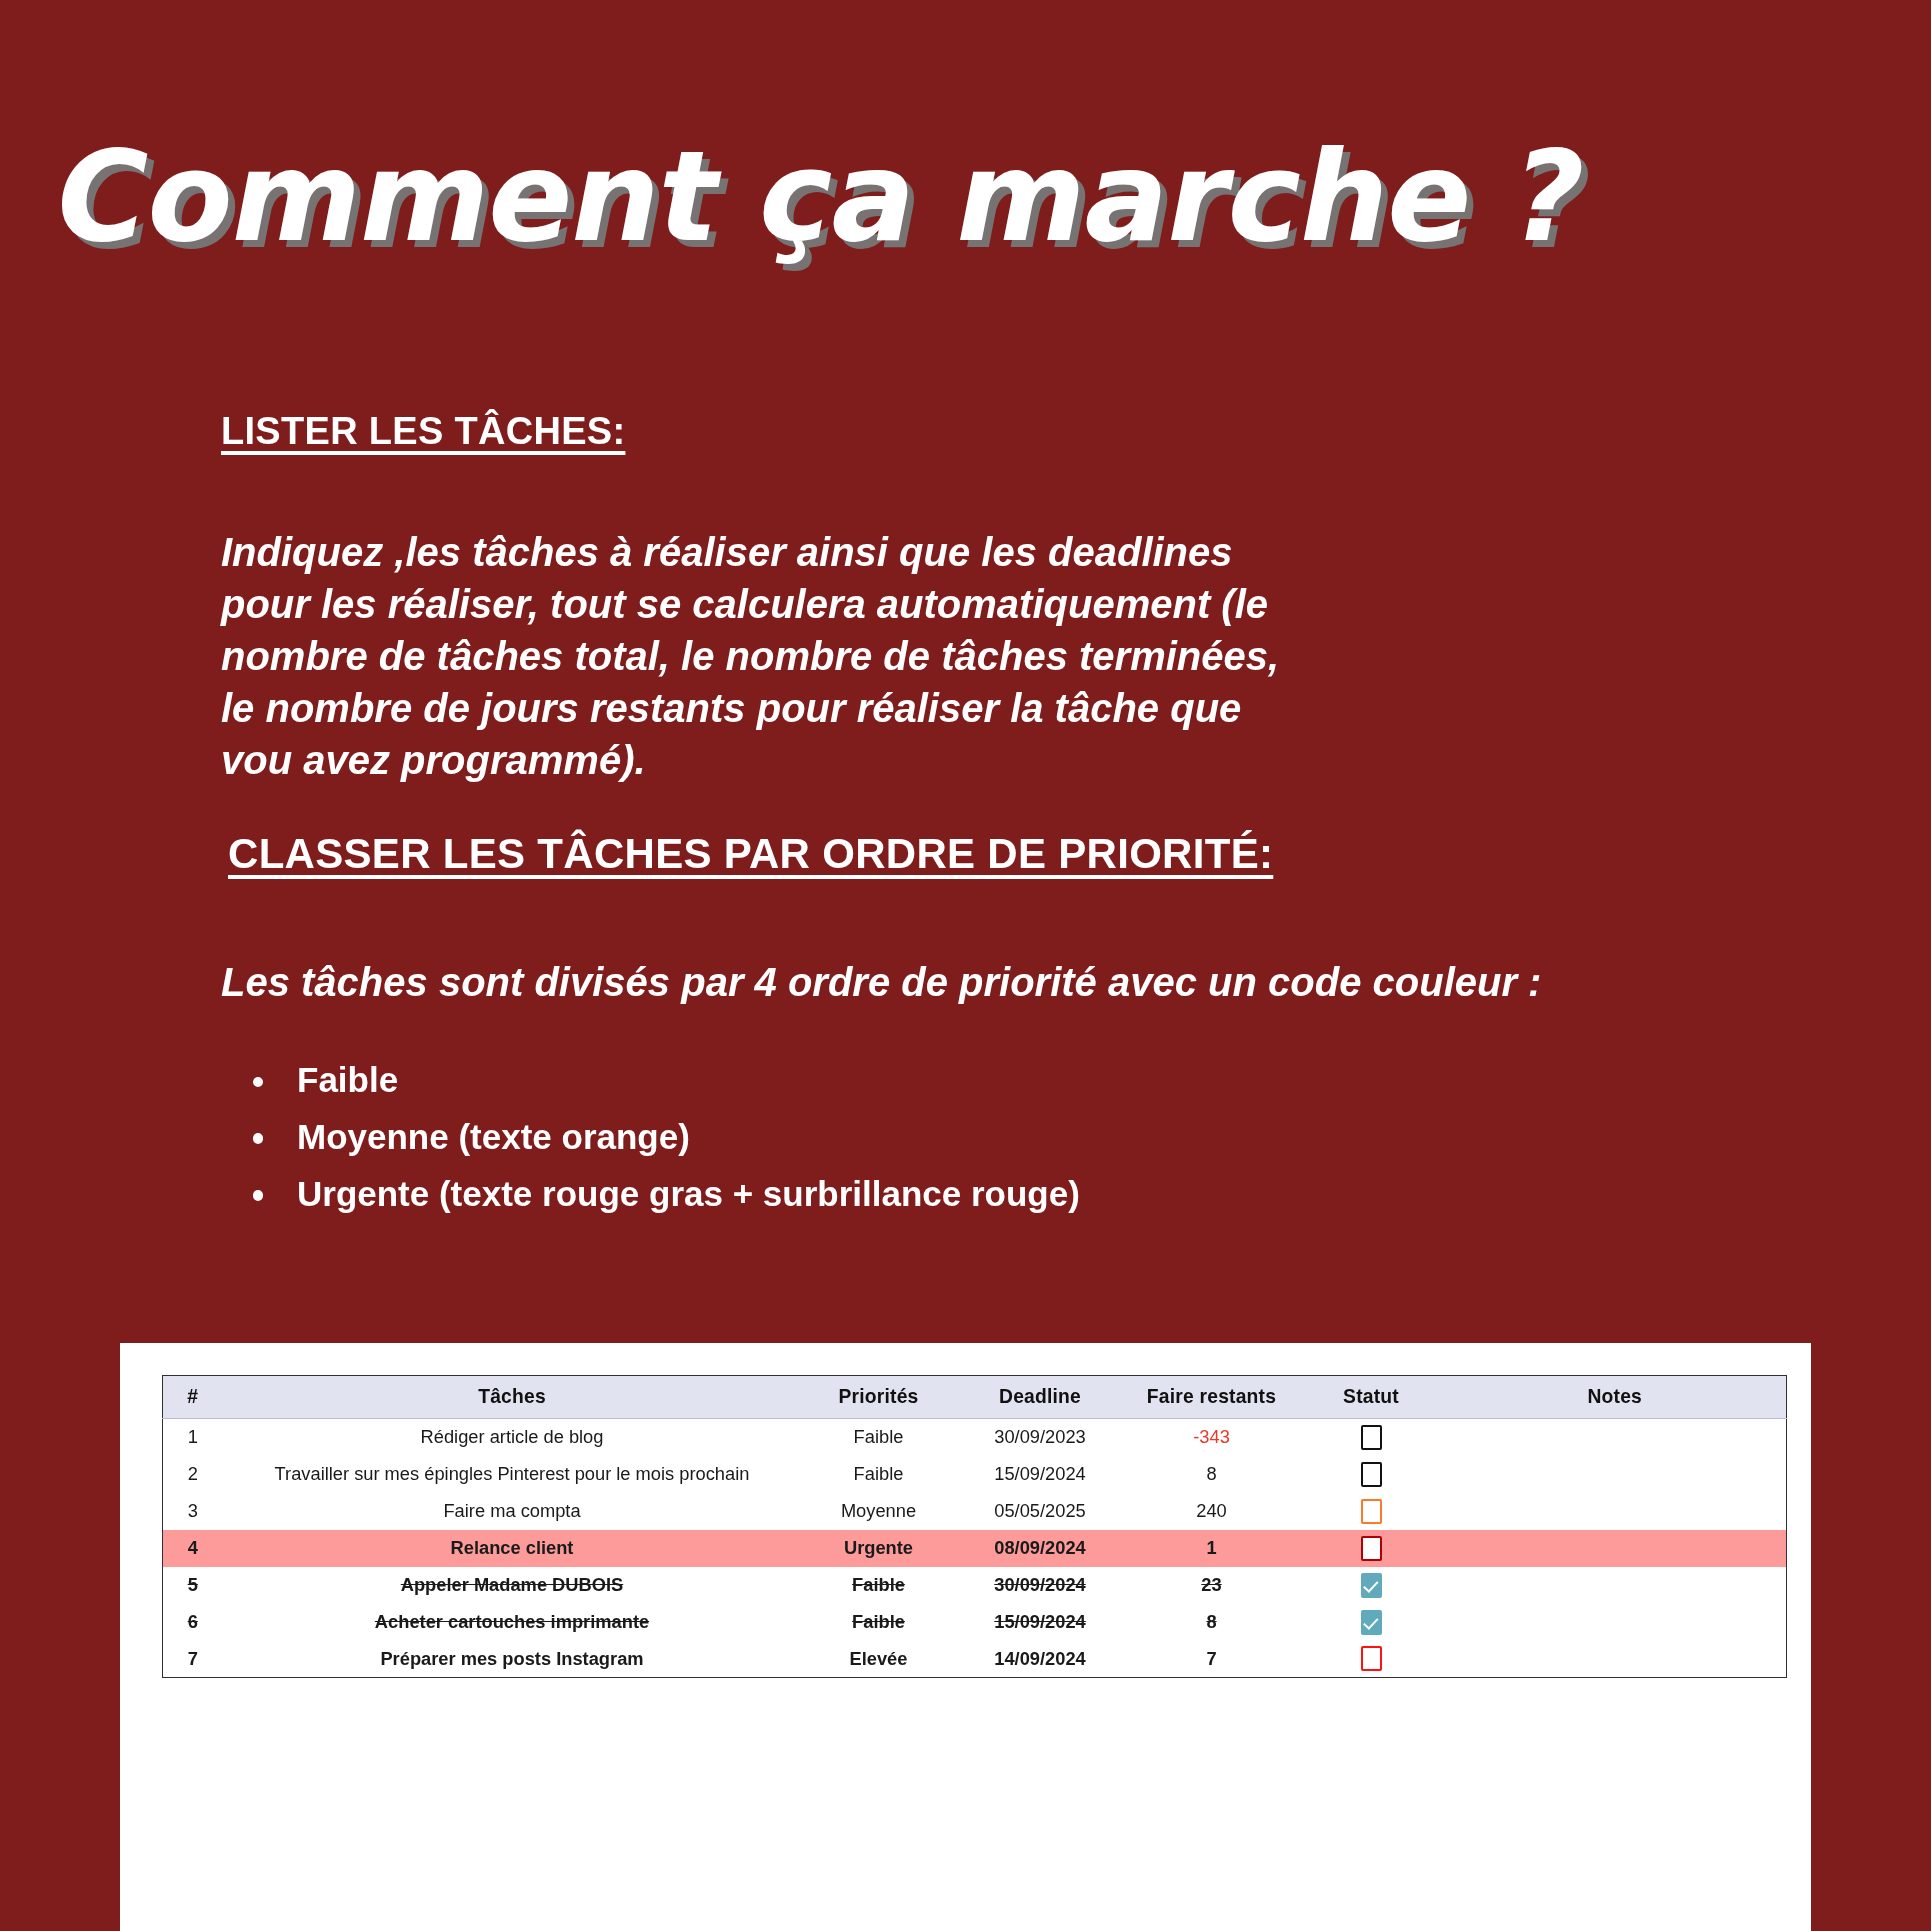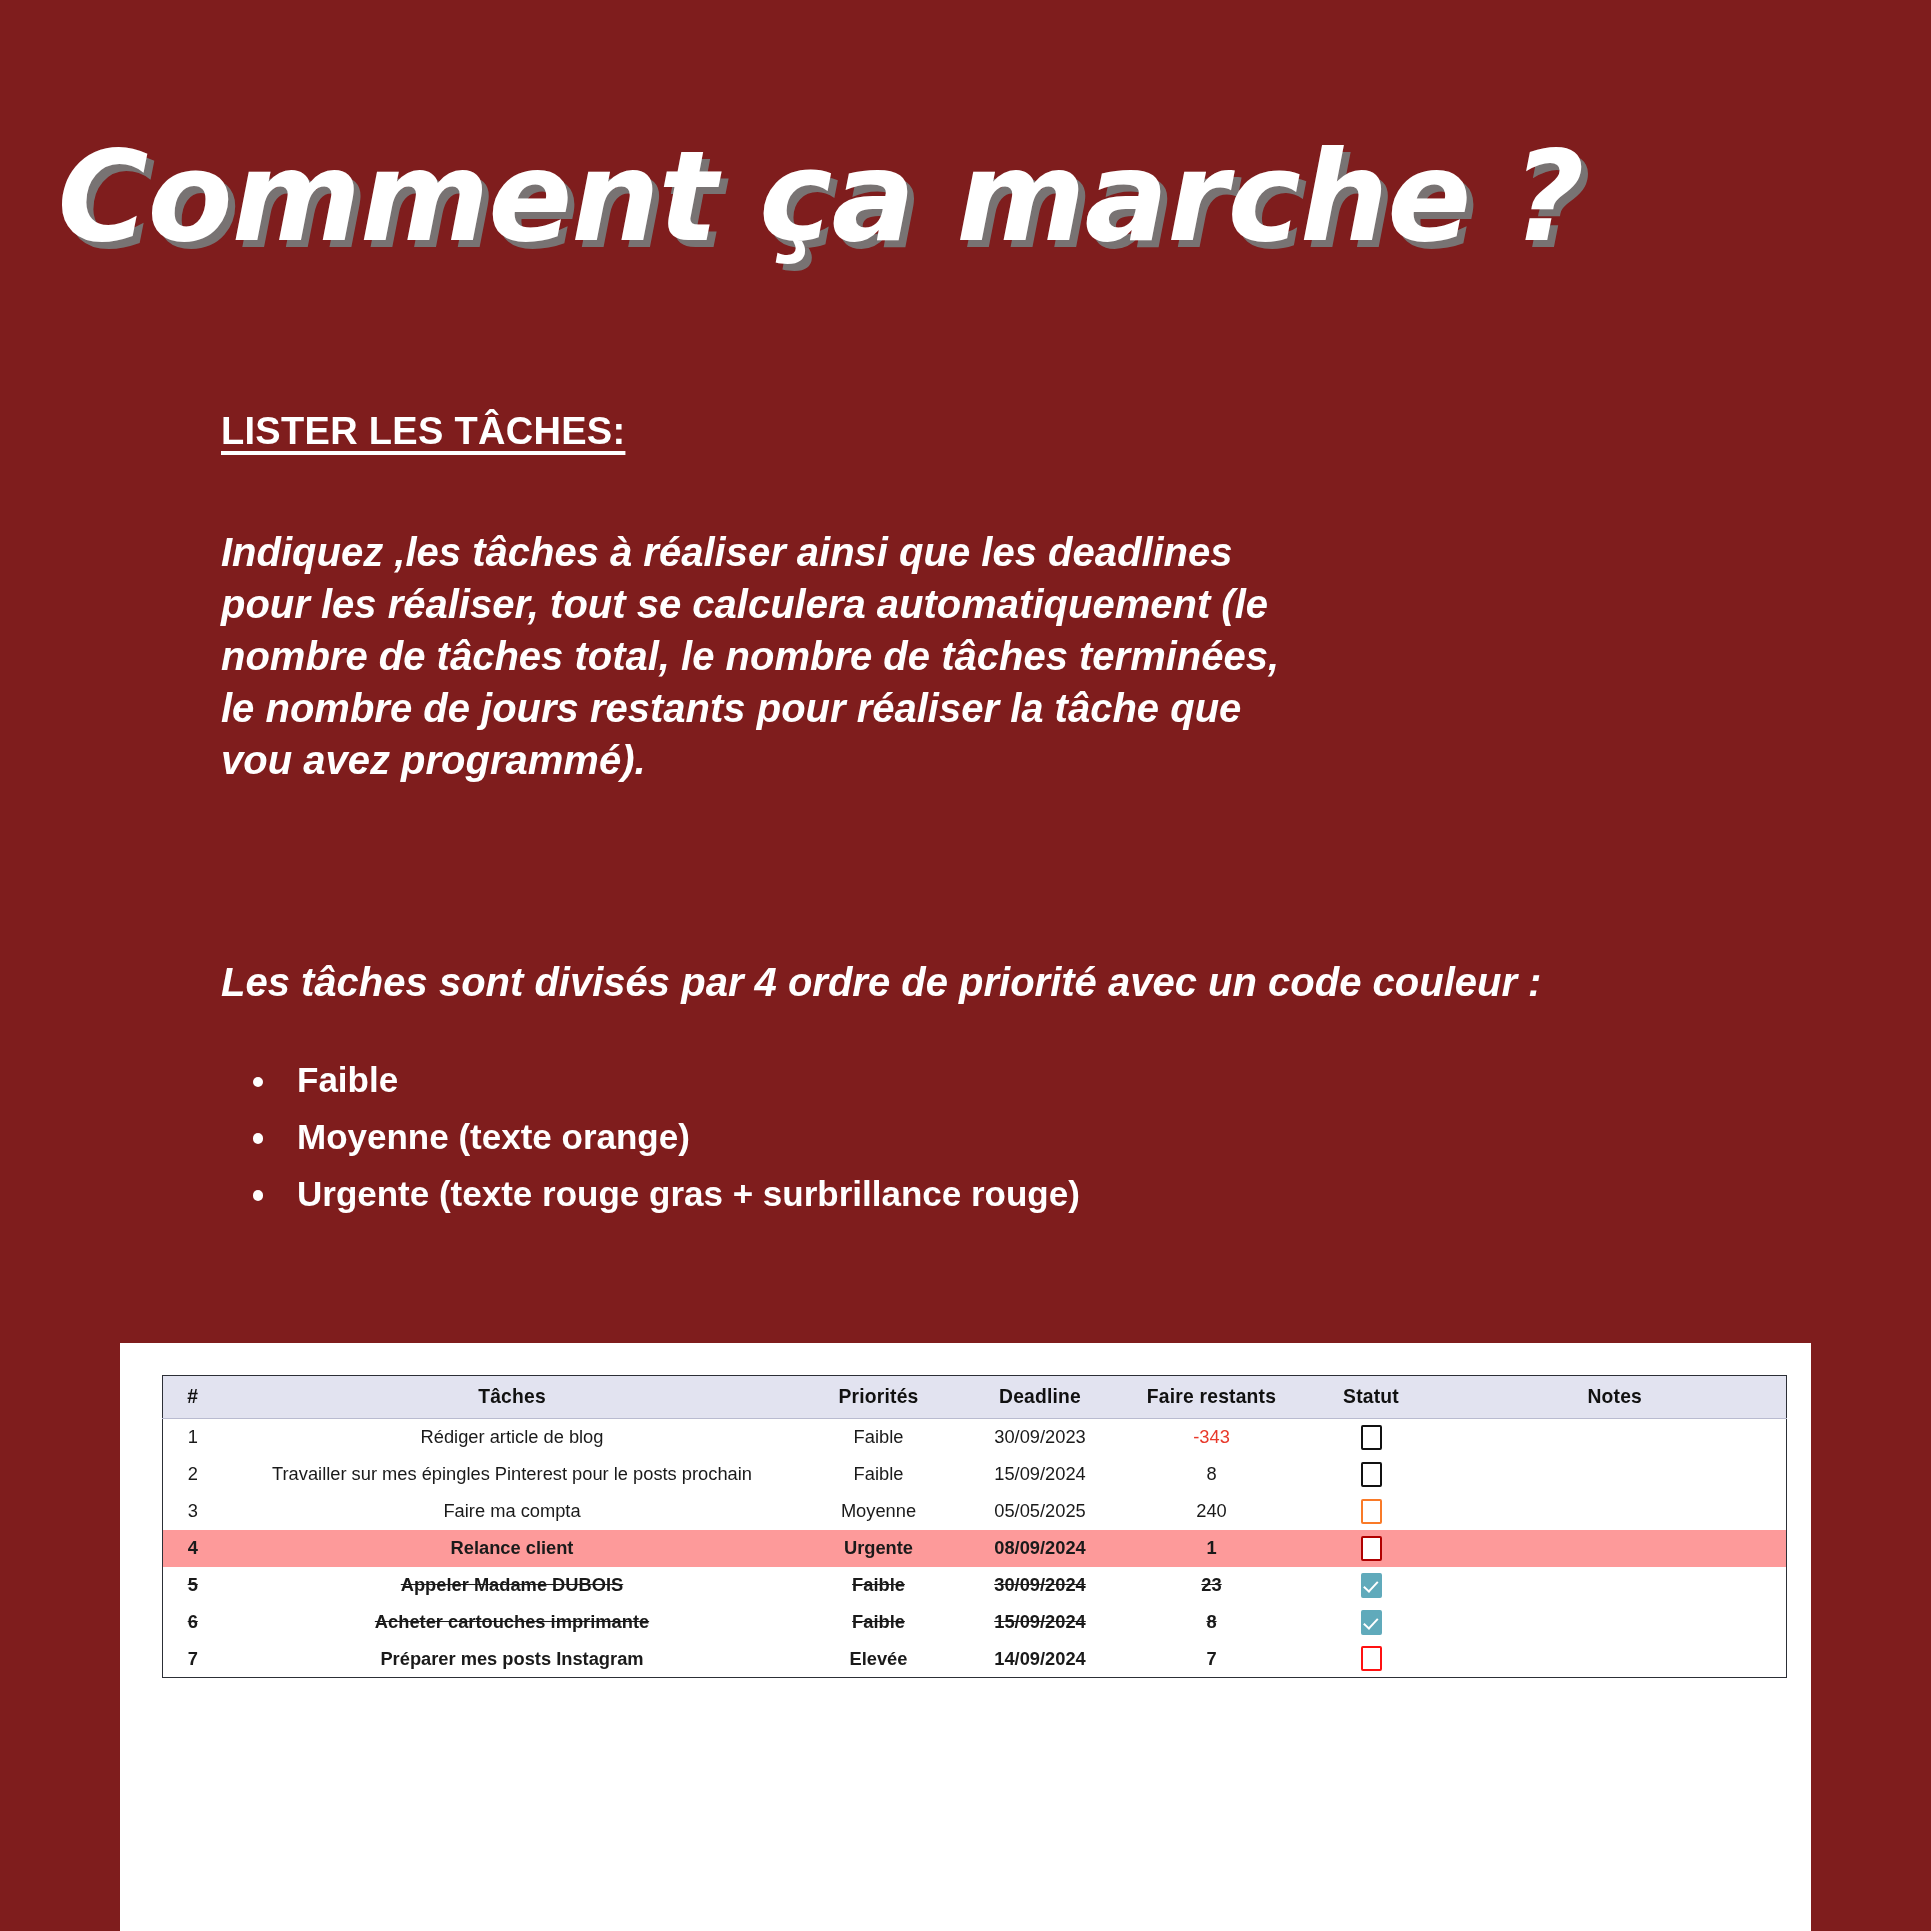--- a/index.html
+++ b/index.html
@@ -214,20 +214,21 @@
 <body>
 
 <div id="slide">
 
   <h1 class="slide-title">Comment ça marche ?</h1>
 
   <h2 class="section-heading" id="heading-lister">LISTER LES TÂCHES:</h2>
 
   <p class="body-text" id="para-indiquez">Indiquez ,les tâches à réaliser ainsi que les deadlines pour les réaliser, tout se calculera automatiquement (le nombre de tâches total, le nombre de tâches terminées, le nombre de jours restants pour réaliser la tâche que vou avez programmé).</p>
 
+  <h2 class="section-heading" id="heading-classer"> CLASSER LES TÂCHES PAR ORDRE DE PRIORITÉ:</h2>
 
   <p class="body-text" id="para-divises">Les tâches sont divisés par 4 ordre de priorité avec un code couleur :</p>
 
   <ul id="priority-list">
     <li>Faible</li>
     <li>Moyenne (texte orange)</li>
     <li>Urgente (texte rouge gras + surbrillance rouge)</li>
   </ul>
 
   <div id="sheet-card">
@@ -258,21 +259,21 @@
             <td class="c-num">1</td>
             <td>Rédiger article de blog</td>
             <td>Faible</td>
             <td>30/09/2023</td>
             <td class="c-jours-neg">-343</td>
             <td class="c-statut"><span class="cbx" style="border-color: rgb(17, 17, 17);"></span></td>
             <td></td>
           </tr>
           <tr class="p-faible">
             <td class="c-num">2</td>
-            <td>Travailler sur mes épingles Pinterest pour le posts prochain</td>
+            <td>Travailler sur mes épingles Pinterest pour le mois prochain</td>
             <td>Faible</td>
             <td>15/09/2024</td>
             <td>8</td>
             <td class="c-statut"><span class="cbx" style="border-color: rgb(17, 17, 17);"></span></td>
             <td></td>
           </tr>
           <tr class="p-moyenne">
             <td class="c-num">3</td>
             <td>Faire ma compta</td>
             <td>Moyenne</td>

